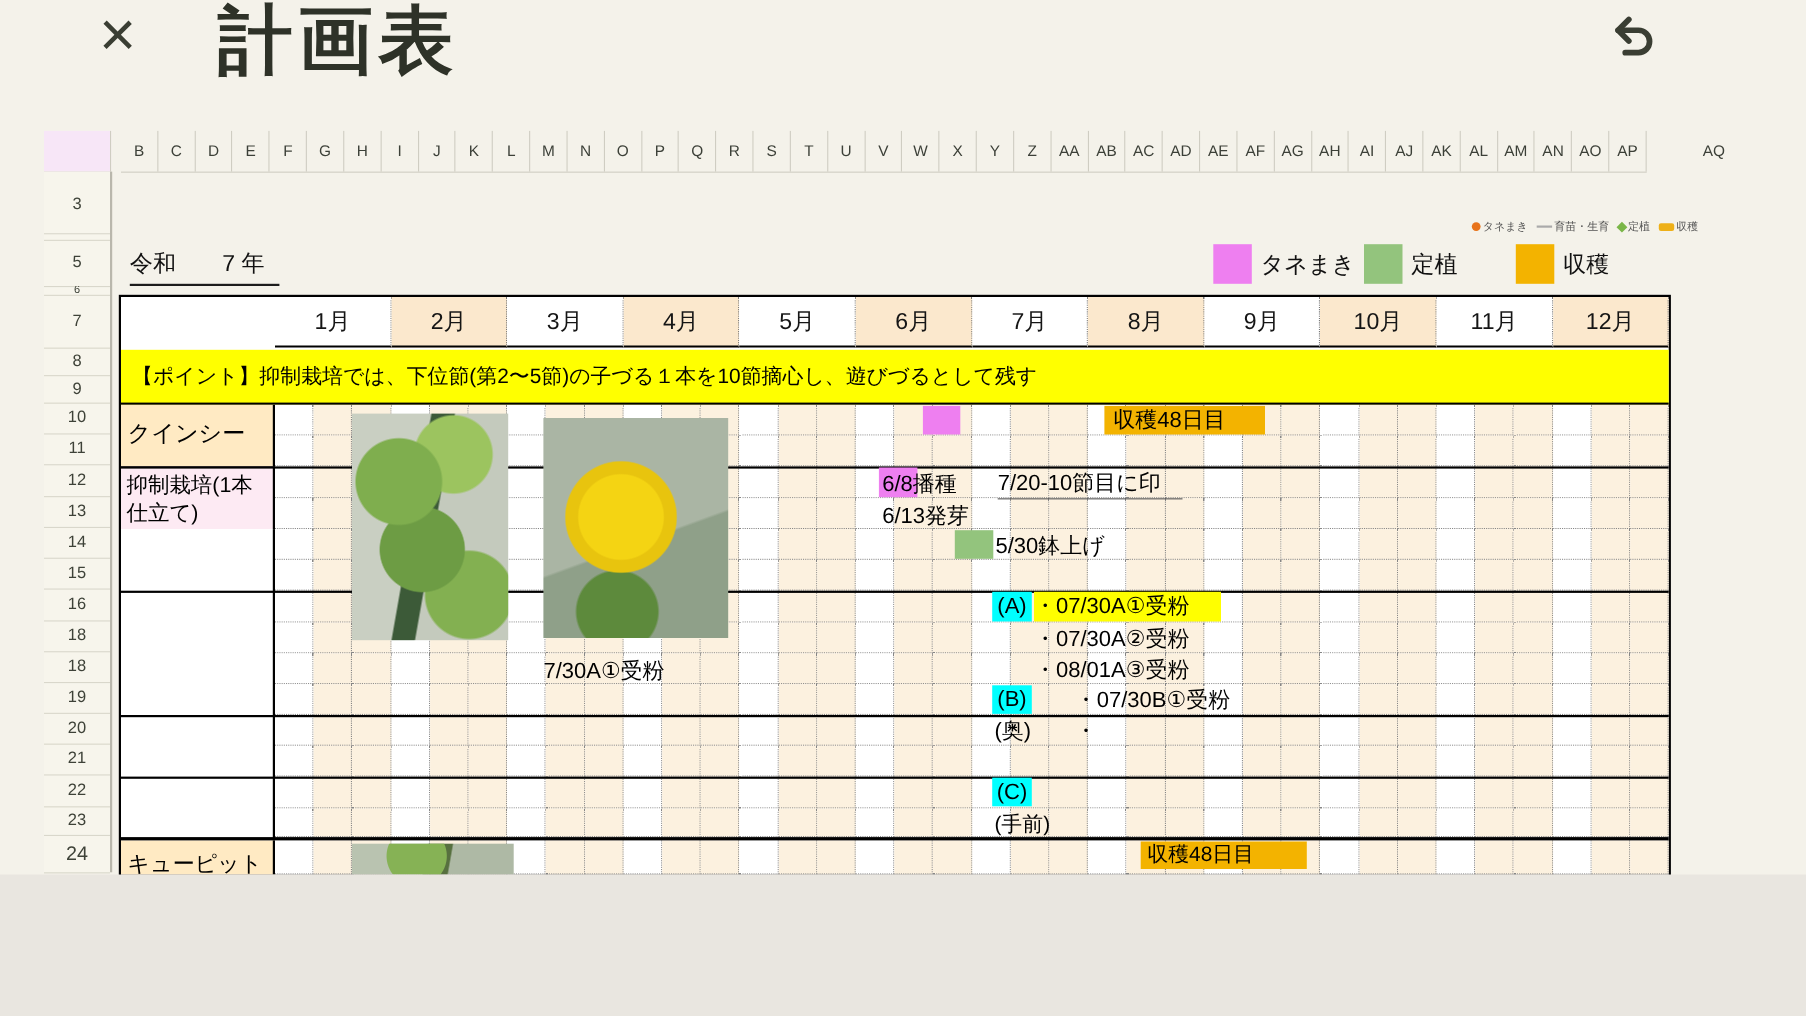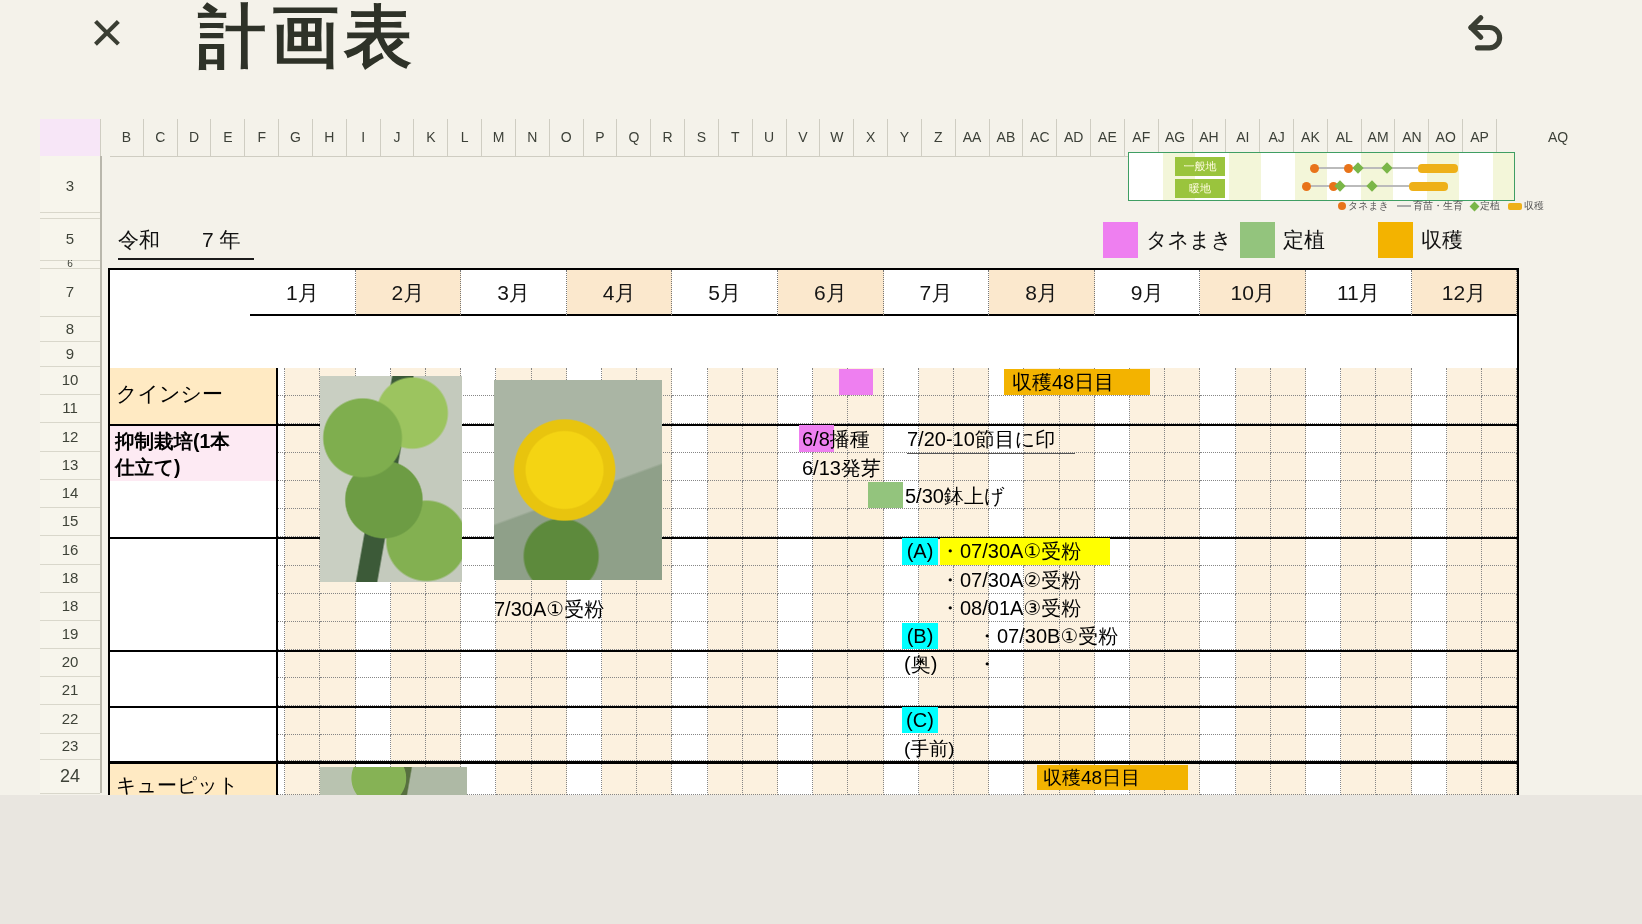--- a/index.html
+++ b/index.html
@@ -45,21 +45,21 @@
   .hline{position:absolute;left:0;width:1407px;background:#000;}
   .gridcell{position:absolute;border-right:1px dotted #868686;border-bottom:1px dotted #868686;box-sizing:border-box;}
   .monthcell{position:absolute;top:0;height:46px;border-right:1px dotted #777;box-sizing:border-box;
              border-bottom:2px solid #000;text-align:center;font-size:21px;line-height:46px;color:#151515;}
   .type-cell{position:absolute;left:0;top:0;width:140px;height:46px;background:#ebe9e9;
              border-right:2px solid #000;border-bottom:2px solid #000;text-align:center;
              font-size:21px;line-height:46px;box-sizing:content-box;}
   .point-band{position:absolute;left:0;top:48px;width:1407px;height:50px;background:#ffff00;
               border-bottom:2px solid #000;font-size:19px;line-height:50px;padding-left:10px;
               box-sizing:border-box;white-space:nowrap;overflow:hidden;color:#000;}
-  .labelcol{position:absolute;left:0;width:168px;box-sizing:border-box;border-right:2px solid #000;}
+  .labelcol{position:absolute;left:0;width:140px;box-sizing:border-box;border-right:2px solid #000;}
   .ann{position:absolute;font-size:20px;white-space:nowrap;color:#000;}
   .photo{position:absolute;}
   
   #bottom-bar{left:0;top:795px;width:1642px;height:129px;background:#e9e6e0;}
 </style>
 </head>
 <body>
 
 <div id="screen">
 
@@ -151,36 +151,20 @@
       <div class="legend-item" style="position: absolute; left: 1240px; top: 222px; height: 36px;">
         <div class="legend-swatch" style="background: rgb(147, 196, 125);"></div>
         <div class="legend-label">定植</div>
       </div>
       <div class="legend-item" style="position: absolute; left: 1378px; top: 222px; height: 36px;">
         <div class="legend-swatch" style="background: rgb(243, 179, 0);"></div>
         <div class="legend-label">収穫</div>
       </div>
     </div>
 
-  <div class="abs" id="mini-chart" style="background: repeating-linear-gradient(to right, rgb(255, 255, 255) 0px, rgb(255, 255, 255) 34px, rgb(243, 246, 217) 34px, rgb(243, 246, 217) 66px);">
-      <div class="mc-label" style="top: 4px;">一般地</div>
-      <div class="mc-label" style="top: 26px;">暖地</div>
-      <div style="position: absolute; left: 185px; top: 14px; width: 104px; height: 2px; background: rgb(187, 187, 187);"></div>
-      <div style="position: absolute; left: 181px; top: 11px; width: 9px; height: 9px; border-radius: 50%; background: rgb(232, 115, 26);"></div>
-      <div style="position: absolute; left: 215px; top: 11px; width: 9px; height: 9px; border-radius: 50%; background: rgb(232, 115, 26);"></div>
-      <div style="position: absolute; left: 225px; top: 11px; width: 8px; height: 8px; background: rgb(122, 182, 72); transform: rotate(45deg);"></div>
-      <div style="position: absolute; left: 254px; top: 11px; width: 8px; height: 8px; background: rgb(122, 182, 72); transform: rotate(45deg);"></div>
-      <div style="position: absolute; left: 289px; top: 11px; width: 40px; height: 9px; background: rgb(238, 176, 24); border-radius: 4px;"></div>
-      <div style="position: absolute; left: 177px; top: 32px; width: 103px; height: 2px; background: rgb(187, 187, 187);"></div>
-      <div style="position: absolute; left: 173px; top: 29px; width: 9px; height: 9px; border-radius: 50%; background: rgb(232, 115, 26);"></div>
-      <div style="position: absolute; left: 200px; top: 29px; width: 9px; height: 9px; border-radius: 50%; background: rgb(232, 115, 26);"></div>
-      <div style="position: absolute; left: 207px; top: 29px; width: 8px; height: 8px; background: rgb(122, 182, 72); transform: rotate(45deg);"></div>
-      <div style="position: absolute; left: 239px; top: 29px; width: 8px; height: 8px; background: rgb(122, 182, 72); transform: rotate(45deg);"></div>
-      <div style="position: absolute; left: 280px; top: 29px; width: 39px; height: 9px; background: rgb(238, 176, 24); border-radius: 4px;"></div>
-    </div>
   <div class="abs" id="mini-legend">
       <div class="mlg">
         <span style="display: inline-block; width: 8px; height: 8px; background: rgb(232, 115, 26); border-radius: 50%; transform: none;"></span>
         <span>タネまき</span>
       </div>
       <div class="mlg">
         <span style="display: inline-block; width: 14px; height: 2px; background: rgb(170, 170, 170); border-radius: 0px; transform: none;"></span>
         <span>育苗・生育</span>
       </div>
       <div class="mlg">
@@ -201,20 +185,21 @@
         <div class="monthcell" style="left: 456.8px; width: 105.6px; background: rgb(251, 232, 205);">4月</div>
         <div class="monthcell" style="left: 562.4px; width: 105.6px; background: rgb(255, 255, 255);">5月</div>
         <div class="monthcell" style="left: 668px; width: 105.6px; background: rgb(251, 232, 205);">6月</div>
         <div class="monthcell" style="left: 773.6px; width: 105.6px; background: rgb(255, 255, 255);">7月</div>
         <div class="monthcell" style="left: 879.2px; width: 105.6px; background: rgb(251, 232, 205);">8月</div>
         <div class="monthcell" style="left: 984.8px; width: 105.6px; background: rgb(255, 255, 255);">9月</div>
         <div class="monthcell" style="left: 1090.4px; width: 105.6px; background: rgb(251, 232, 205);">10月</div>
         <div class="monthcell" style="left: 1196px; width: 105.6px; background: rgb(255, 255, 255);">11月</div>
         <div class="monthcell" style="left: 1301.6px; width: 105.6px; background: rgb(251, 232, 205);">12月</div>
       </div>
+    <div class="point-band">【ポイント】抑制栽培では、下位節(第2〜5節)の子づる１本を10節摘心し、遊びづるとして残す</div>
     <div id="grid">
         <div class="gridcell" style="left: 140px; top: 98px; width: 35.2px; height: 28px; background: rgb(255, 255, 255);"></div>
         <div class="gridcell" style="left: 175.2px; top: 98px; width: 35.2px; height: 28px; background: rgb(252, 241, 223);"></div>
         <div class="gridcell" style="left: 210.4px; top: 98px; width: 35.2px; height: 28px; background: rgb(252, 241, 223);"></div>
         <div class="gridcell" style="left: 245.6px; top: 98px; width: 35.2px; height: 28px; background: rgb(255, 255, 255);"></div>
         <div class="gridcell" style="left: 280.8px; top: 98px; width: 35.2px; height: 28px; background: rgb(252, 241, 223);"></div>
         <div class="gridcell" style="left: 316px; top: 98px; width: 35.2px; height: 28px; background: rgb(252, 241, 223);"></div>
         <div class="gridcell" style="left: 351.2px; top: 98px; width: 35.2px; height: 28px; background: rgb(255, 255, 255);"></div>
         <div class="gridcell" style="left: 386.4px; top: 98px; width: 35.2px; height: 28px; background: rgb(252, 241, 223);"></div>
         <div class="gridcell" style="left: 421.6px; top: 98px; width: 35.2px; height: 28px; background: rgb(252, 241, 223);"></div>
@@ -747,21 +732,21 @@
         <div class="gridcell" style="left: 1231.2px; top: 494px; width: 35.2px; height: 31px; background: rgb(252, 241, 223);"></div>
         <div class="gridcell" style="left: 1266.4px; top: 494px; width: 35.2px; height: 31px; background: rgb(252, 241, 223);"></div>
         <div class="gridcell" style="left: 1301.6px; top: 494px; width: 35.2px; height: 31px; background: rgb(255, 255, 255);"></div>
         <div class="gridcell" style="left: 1336.8px; top: 494px; width: 35.2px; height: 31px; background: rgb(252, 241, 223);"></div>
         <div class="gridcell" style="left: 1372px; top: 494px; width: 35.2px; height: 31px; background: rgb(252, 241, 223);"></div>
       </div>
 
     <div class="labelcol" style="top:98px;height:56px;background:#ffeac3;">
       <div class="ann" style="left:6px;top:12px;font-size:21px;">クインシー</div>
     </div>
-    <div class="labelcol" style="top:154px;height:57px;background:#fdeaf3;border-top:1.5px solid #000;font-weight:bold;">
+    <div class="labelcol" style="top:154px;height:57px;background:#fdeaf3;border-top:1.5px solid #000;">
       <div style="position:absolute;left:5px;top:3px;width:134px;font-size:19.5px;line-height:26px;color:#000;">抑制栽培(1本仕立て)</div>
     </div>
     <div class="labelcol" style="top:211px;height:283px;background:#fff;"></div>
     <div class="labelcol" style="top:494px;height:31px;background:#ffeac3;">
       <div class="ann" style="left:6px;top:8px;font-size:20px;">キューピット</div>
     </div>
 
     <div class="hline" style="top:154px;height:2px;"></div>
     <div class="hline" style="top:267px;height:2px;"></div>
     <div class="hline" style="top:380px;height:2px;"></div>

